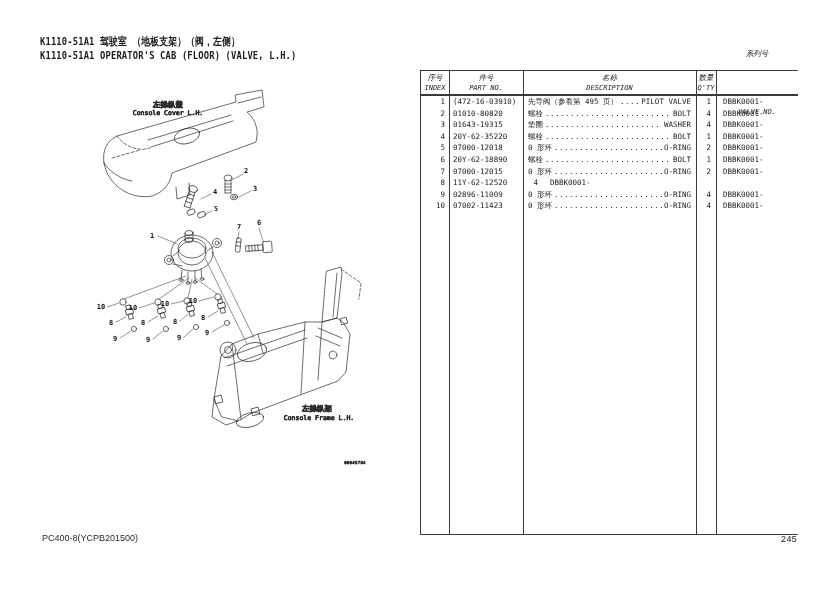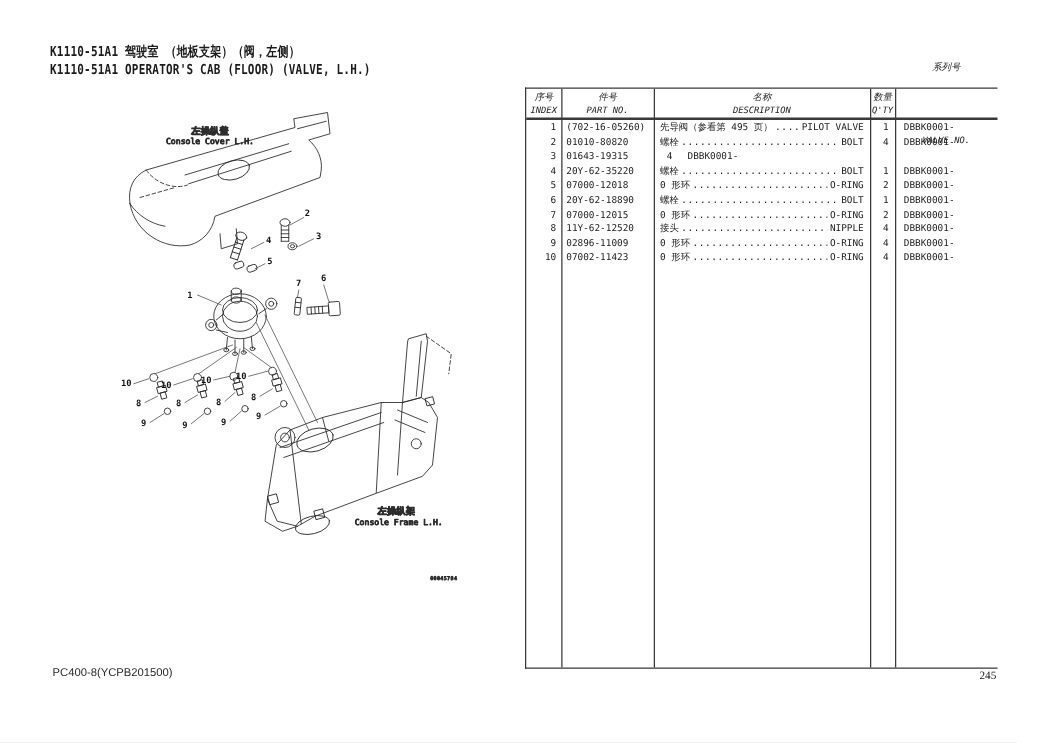--- a/index.html
+++ b/index.html
@@ -53,21 +53,21 @@
   .c.desc .en{flex:none;}
   .c.qty{width:20px;text-align:right;padding-right:5px;}
   .c.serial{width:82px;padding-left:7px;}
   
   .footer-left{
     position:absolute;left:42px;top:533px;
     font-family:"Liberation Sans","DejaVu Sans",sans-serif;font-size:9px;color:#2a2a2a;
   }
   .page-num{
     position:absolute;right:43px;top:535px;
-    font-family:Liberation Serif, serif;font-size:9px;color:#1b1b1b;
+    font-family:Liberation Mono, monospace;font-size:9px;color:#1b1b1b;
   }
 </style>
 </head>
 <body>
 
 <div class="page">
 
   <div class="title">
     <div>K1110-51A1 驾驶室 （地板支架）（阀，左侧）</div>
     <div>K1110-51A1 OPERATOR'S CAB (FLOOR) (VALVE, L.H.)</div>
@@ -243,21 +243,21 @@
       </div>
       <div class="hcell col-ser">
         <span class="hcn">系列号</span>
         <span class="hen">VALVE NO.</span>
       </div>
     </div>
 
     <div class="tbody">
     <div class="trow">
       <div class="c idx">1</div>
-      <div class="c part">(702-16-05260)</div>
+      <div class="c part">(472-16-03910)</div>
       <div class="c desc">
         <span class="cn">先导阀（参看第 495 页）</span>
         <span class="leader"></span>
         <span class="en">PILOT VALVE</span>
       </div>
       <div class="c qty">1</div>
       <div class="c serial">DBBK0001-</div>
     </div>
 
     <div class="trow">
@@ -268,20 +268,25 @@
         <span class="leader"></span>
         <span class="en">BOLT</span>
       </div>
       <div class="c qty">4</div>
       <div class="c serial">DBBK0001-</div>
     </div>
 
     <div class="trow">
       <div class="c idx">3</div>
       <div class="c part">01643-19315</div>
+      <div class="c desc">
+        <span class="cn">垫圈</span>
+        <span class="leader"></span>
+        <span class="en">WASHER</span>
+      </div>
       <div class="c qty">4</div>
       <div class="c serial">DBBK0001-</div>
     </div>
 
     <div class="trow">
       <div class="c idx">4</div>
       <div class="c part">20Y-62-35220</div>
       <div class="c desc">
         <span class="cn">螺栓</span>
         <span class="leader"></span>
@@ -323,25 +328,20 @@
         <span class="leader"></span>
         <span class="en">O-RING</span>
       </div>
       <div class="c qty">2</div>
       <div class="c serial">DBBK0001-</div>
     </div>
 
     <div class="trow">
       <div class="c idx">8</div>
       <div class="c part">11Y-62-12520</div>
-      <div class="c desc">
-        <span class="cn">接头</span>
-        <span class="leader"></span>
-        <span class="en">NIPPLE</span>
-      </div>
       <div class="c qty">4</div>
       <div class="c serial">DBBK0001-</div>
     </div>
 
     <div class="trow">
       <div class="c idx">9</div>
       <div class="c part">02896-11009</div>
       <div class="c desc">
         <span class="cn">0 形环</span>
         <span class="leader"></span>

